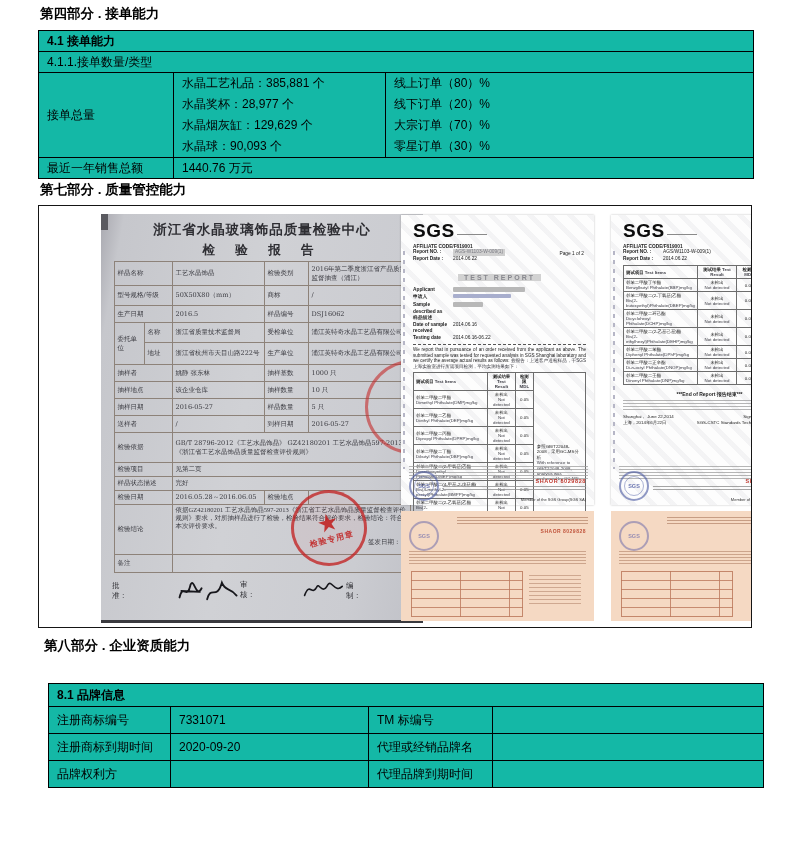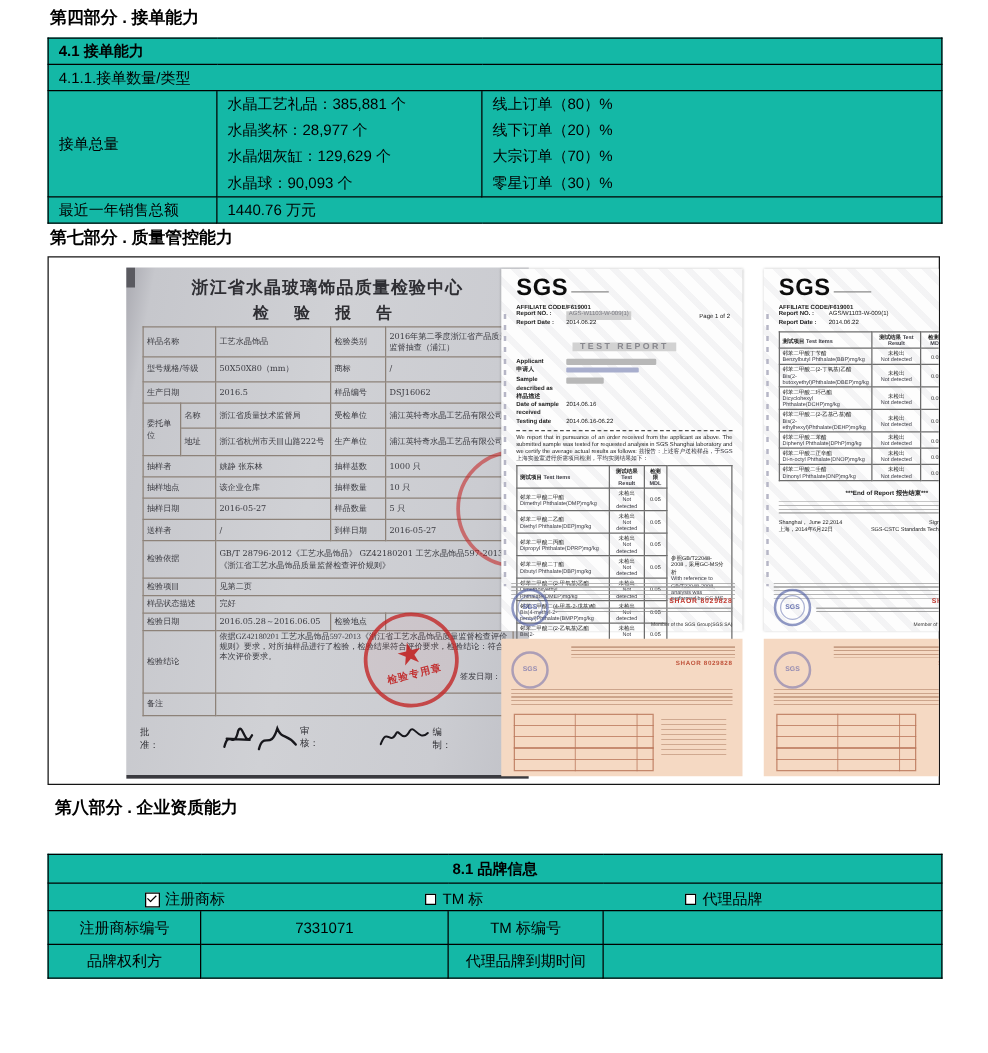--- a/index.html
+++ b/index.html
@@ -13,21 +13,21 @@
   table.doc td{border:1px solid #000;font-size:12px;padding:0 8px;vertical-align:middle;overflow:hidden;}
   .bold{font-weight:bold;}
 
   
   #t1{left:38px;top:30px;width:715px;}
   #t1 .rh21{height:21px;}
   #t1 .big td{vertical-align:middle;}
   #t1 .ln{height:21px;display:flex;align-items:center;}
 
   
-  #t2{left:38px;top:683px;width:715px;text-align:center;}
+  #t2{left:48px;top:683px;width:715px;}
   #t2 .rtitle{height:23px;}
   #t2 .rcb{height:22px;}
   #t2 tbody tr{height:27px;}
   .cbrow-cell{position:relative;}
   .cbitem{position:absolute;top:4px;display:flex;align-items:center;font-size:12px;white-space:nowrap;}
   .cbx{width:10px;height:10px;border:1px solid #000;display:inline-block;margin-right:4px;position:relative;background:#fff;}
   .cbx .tick{position:absolute;left:1px;top:1px;width:6px;height:3px;border-left:1.6px solid #000;border-bottom:1.6px solid #000;transform:rotate(-45deg);}
   .cbx.small{width:7px;height:7px;margin-right:5px;}
 
   
@@ -651,49 +651,37 @@
   <colgroup>
       <col style="width:122px">
       <col style="width:198px">
       <col style="width:124px">
       <col style="width:271px">
     </colgroup>
   <tbody>
       <tr class="rtitle">
         <td colspan="4" class="bold">8.1 品牌信息</td>
       </tr>
-  <tr class="rcb">
-    <td colspan="4" class="cbrow-cell">
-      <span class="cbitem" style="left:77px;">
-        <span class="cbx">
-              <span class="tick"></span>
-            </span>
-        <span>注册商标</span>
-      </span>
-      <span class="cbitem" style="left:301px;">
-        <span class="cbx small"></span>
-        <span>TM 标</span>
-      </span>
-      <span class="cbitem" style="left:509px;">
-        <span class="cbx small"></span>
-        <span>代理品牌</span>
-      </span>
-    </td>
-  </tr>
   </tbody>
     <tbody>
 
 
       <tr>
         <td>注册商标编号</td>
         <td>7331071</td>
         <td>TM 标编号</td>
         <td></td>
       </tr>
 
+      <tr>
+        <td>注册商标到期时间</td>
+        <td>2020-09-20</td>
+        <td>代理或经销品牌名</td>
+        <td></td>
+      </tr>
 
       <tr>
         <td>品牌权利方</td>
         <td></td>
         <td>代理品牌到期时间</td>
         <td></td>
       </tr>
     </tbody>
 </table>
 

